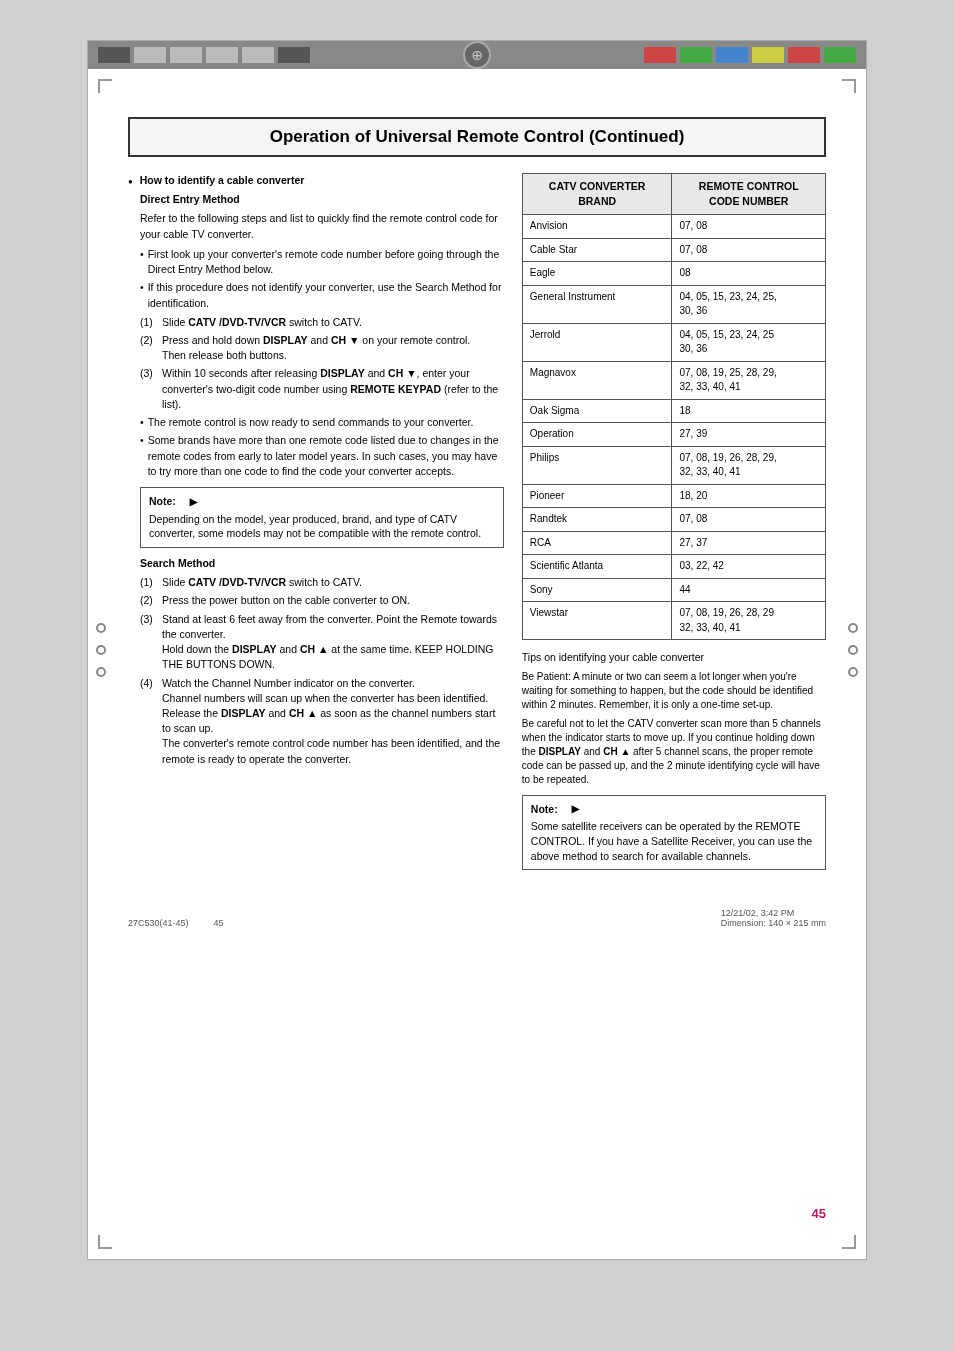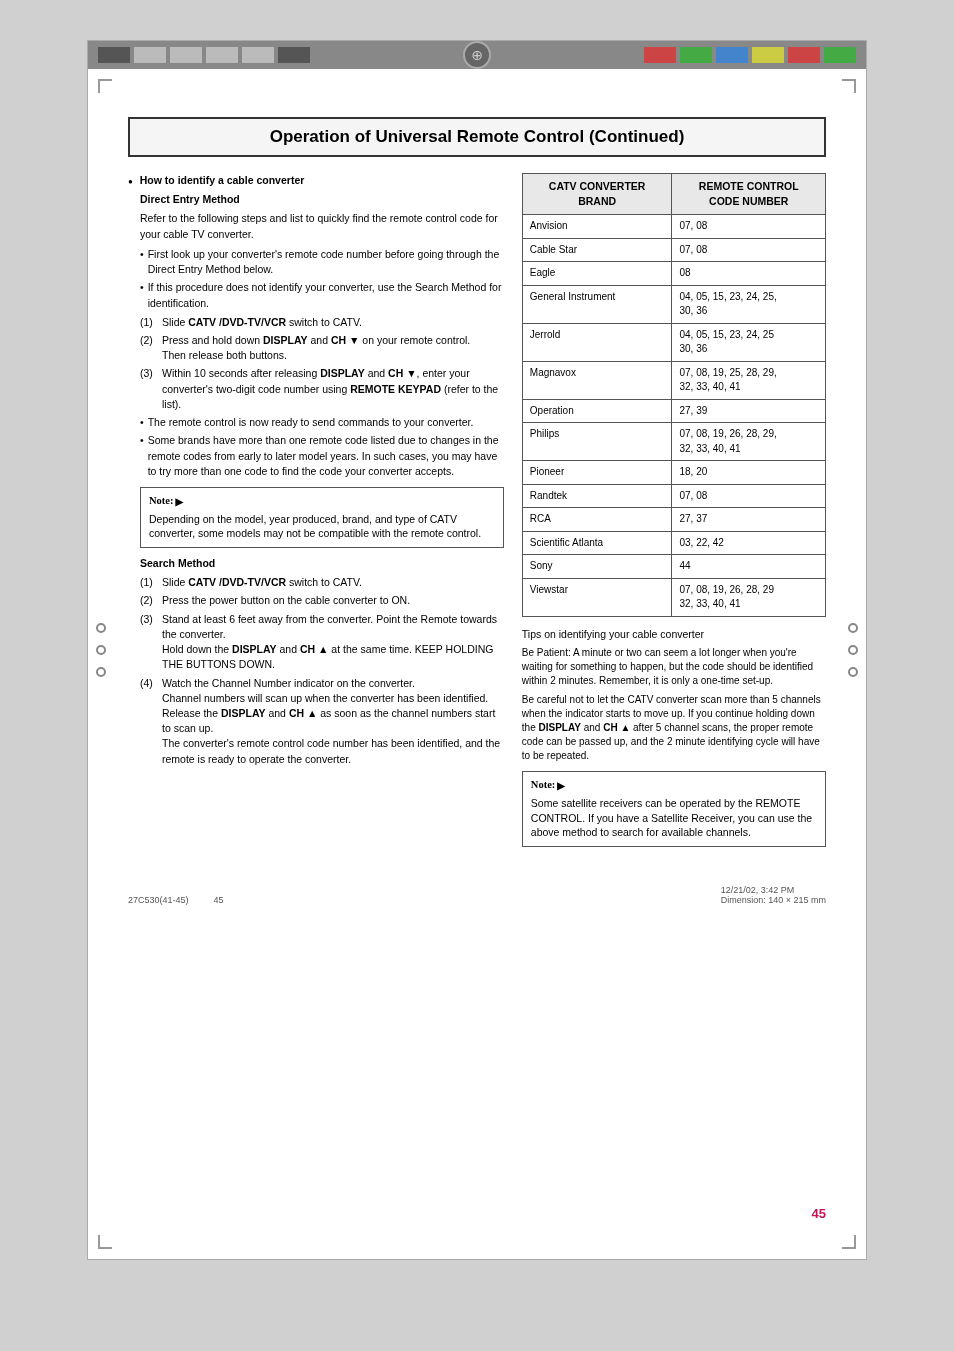--- a/index.html
+++ b/index.html
@@ -158,23 +158,22 @@
       border: 1.5px solid #555;
       padding: 6px 8px;
       margin: 8px 0;
       font-size: 10.5px;
       line-height: 1.4;
     }
     .note-label {
       font-weight: bold;
       display: flex;
       align-items: flex-end;
-      gap: 2px;
+      gap: 14px;
       margin-bottom: 3px;
-      font-family: Liberation Serif, serif;
     }
     .note-arrow {
       display: inline-block;
       font-size: 10px;
     }
 
     
     .converter-table {
       width: 100%;
       border-collapse: collapse;
@@ -375,20 +374,24 @@
               </tr>
               <tr>
                 <td>Jerrold</td>
                 <td>04, 05, 15, 23, 24, 25<br>30, 36</td>
               </tr>
               <tr>
                 <td>Magnavox</td>
                 <td>07, 08, 19, 25, 28, 29,<br>32, 33, 40, 41</td>
               </tr>
               <tr>
+                <td>Oak Sigma</td>
+                <td>18</td>
+              </tr>
+              <tr>
                 <td>Operation</td>
                 <td>27, 39</td>
               </tr>
               <tr>
                 <td>Philips</td>
                 <td>07, 08, 19, 26, 28, 29,<br>32, 33, 40, 41</td>
               </tr>
               <tr>
                 <td>Pioneer</td>
                 <td>18, 20</td>

